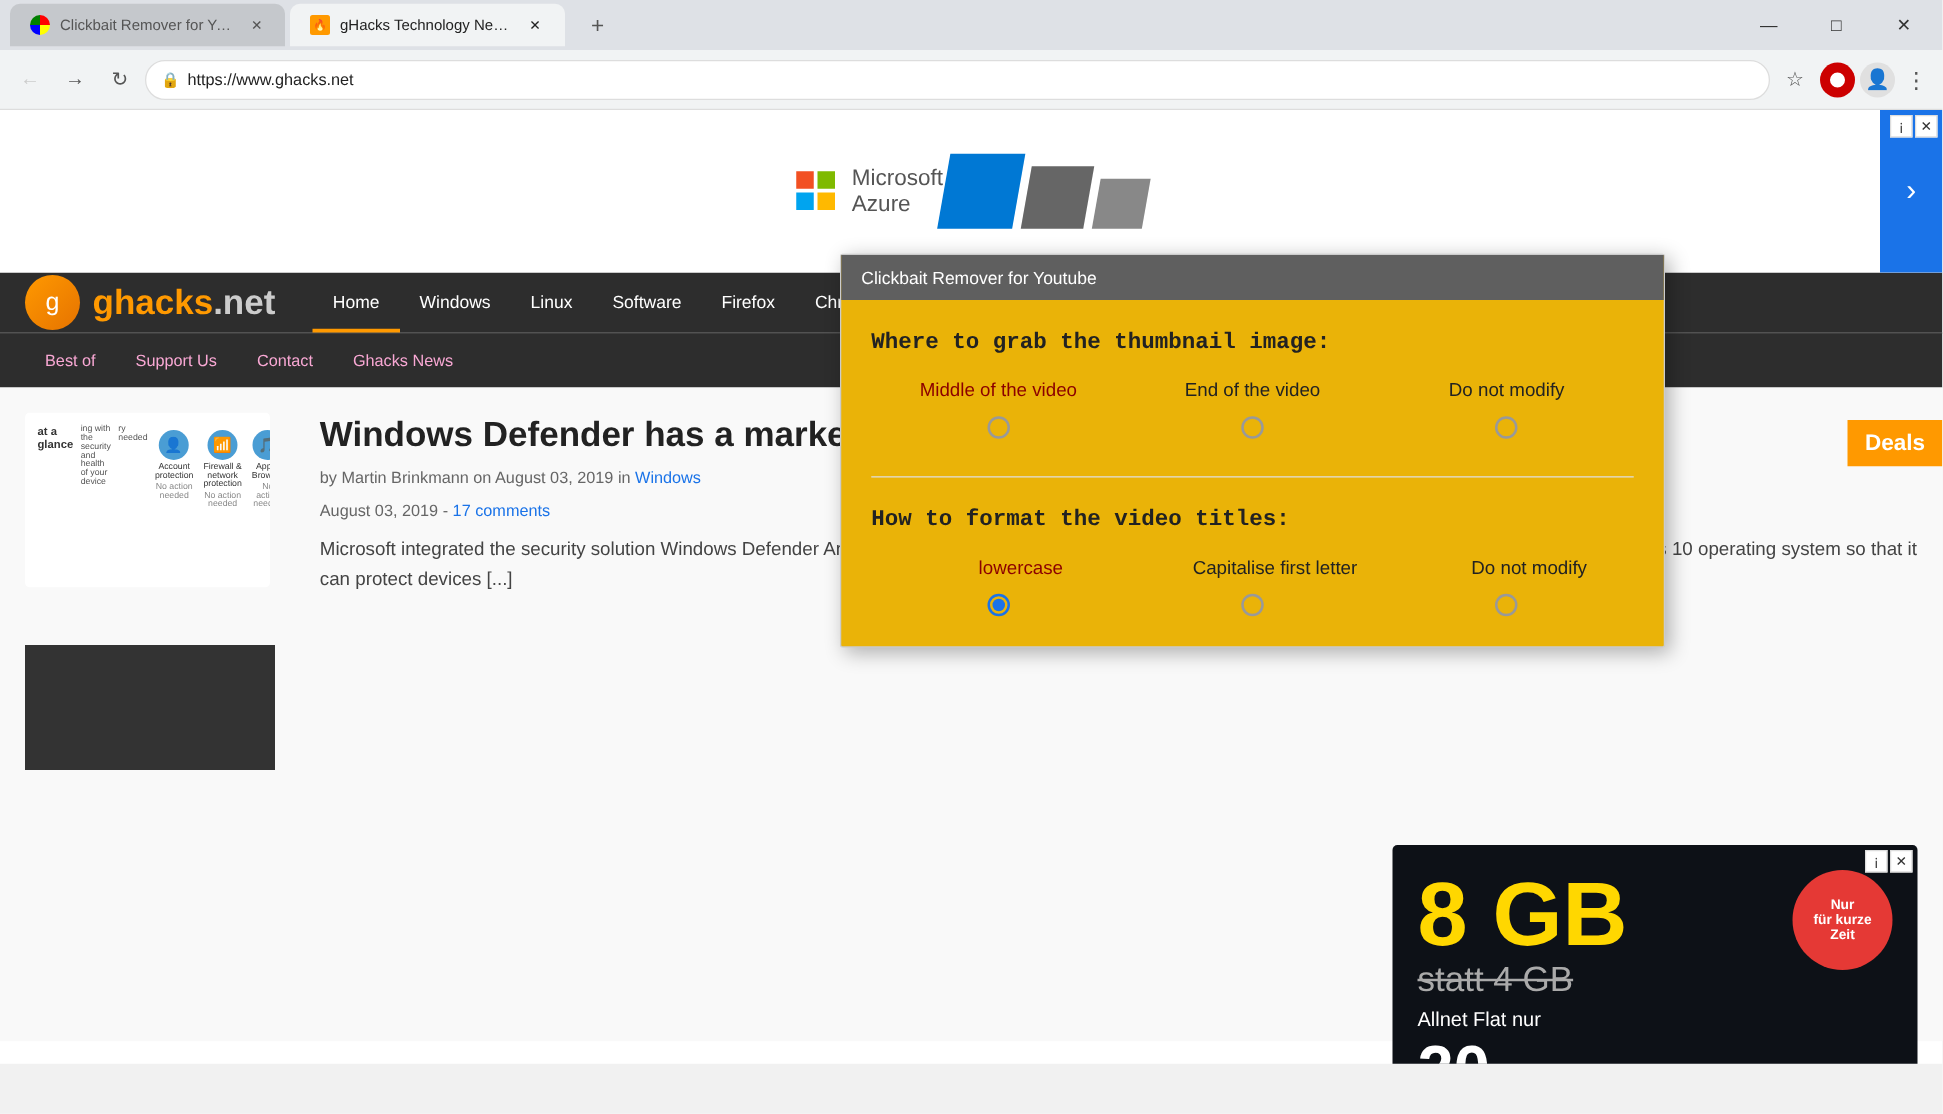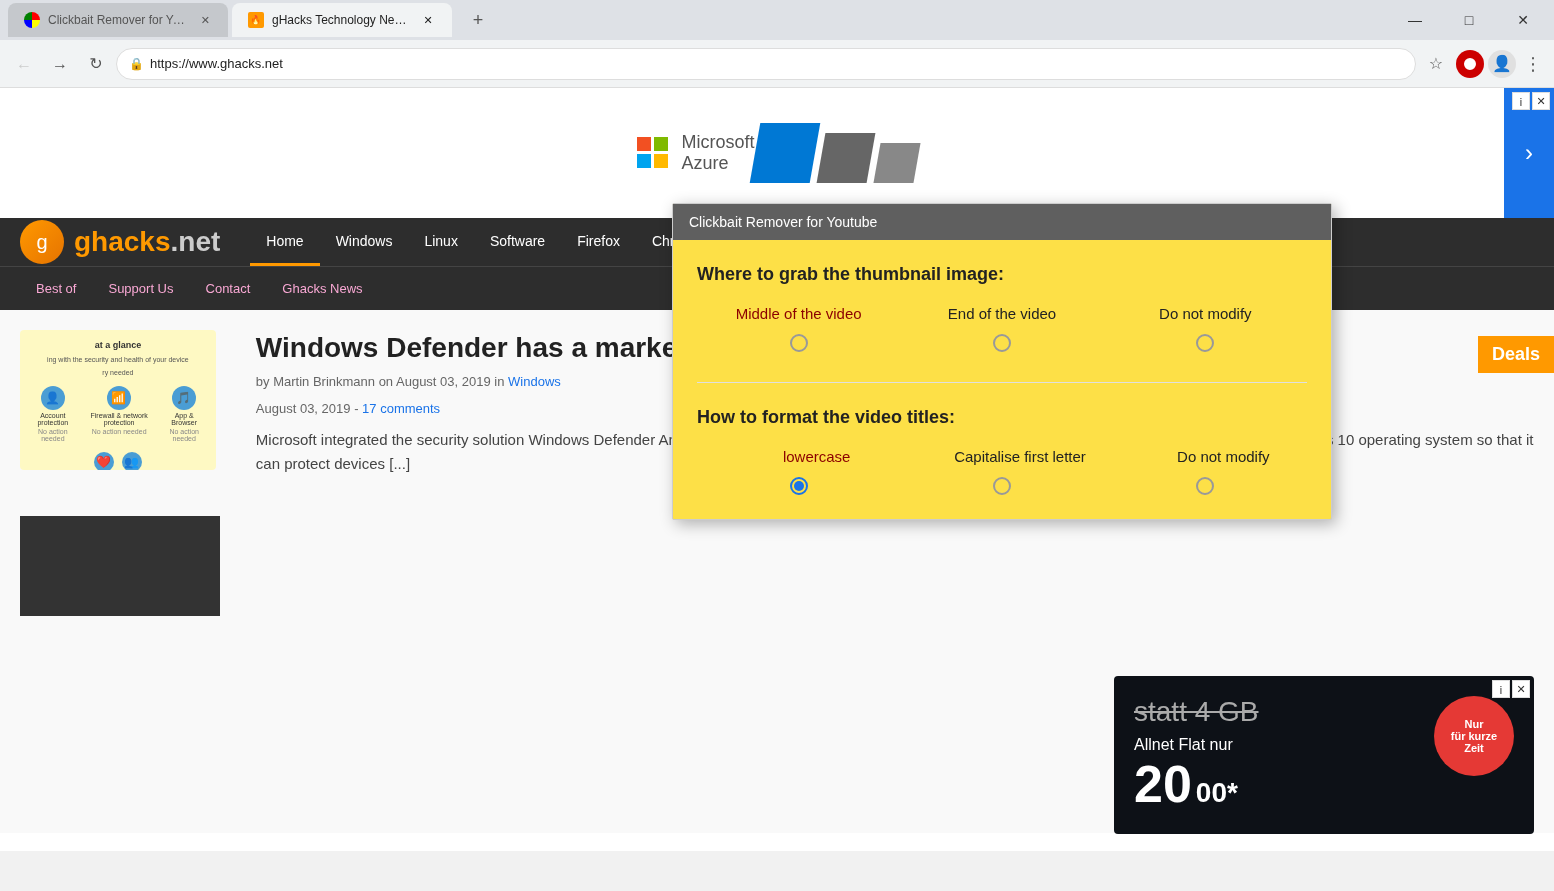--- a/index.html
+++ b/index.html
@@ -64,40 +64,40 @@
     .nav-link.active { border-bottom: 3px solid #f90; }
 
     
     .sub-nav { background: #2d2d2d; height: 44px; display: flex; align-items: center; padding: 0 20px; gap: 0; border-top: 1px solid #444; }
     .sub-nav-link { color: #f9a8d4; padding: 0 16px; height: 48px; display: flex; align-items: center; font-size: 13px; cursor: pointer; text-align: right; }
 
     
     .main-content { display: flex; gap: 0; padding: 20px; background: #f9f9f9; height: calc(100% - 240px); }
     .content-left { flex: 1; min-width: 0; }
     .article-thumbnail { width: 220px; height: 140px; background: #e8e8e8; border-radius: 4px; float: left; margin-right: 20px; overflow: hidden; }
-    .thumbnail-inner { width: 100%; height: 100%; background: #fef9c3; display: flex; flex-direction: column; padding: 10px; gap: 6px; align-items: center; }
+    .thumbnail-inner { width: 100%; height: 100%; background: #ffffff; display: flex; flex-direction: row; padding: 10px; gap: 6px; }
     .thumb-title { font-size: 9px; color: #333; font-weight: bold; }
     .thumb-icons { display: flex; gap: 8px; margin-top: 4px; }
     .thumb-icon { display: flex; flex-direction: column; align-items: center; gap: 2px; }
     .icon-circle { width: 24px; height: 24px; border-radius: 50%; background: #4a9dd4; display: flex; align-items: center; justify-content: center; font-size: 12px; }
     .icon-label { font-size: 7px; color: #333; text-align: center; }
     .article-title { font-size: 28px; color: #222; font-weight: bold; margin-bottom: 8px; line-height: 1.3; }
     .article-meta { font-size: 13px; color: #666; margin-bottom: 12px; }
     .article-text { font-size: 15px; color: #444; line-height: 1.6; }
     .ad-8gb { font-size: 72px; font-weight: bold; color: #ffd700; line-height: 1; }
     .ad-statt { font-size: 28px; color: #aaa; text-decoration: line-through; }
     .ad-allnet { font-size: 16px; color: white; margin-top: 8px; }
     .ad-price { font-size: 52px; font-weight: bold; color: white; }
     .ad-badge { position: absolute; right: 20px; top: 20px; background: #e53935; color: white; border-radius: 50%; width: 80px; height: 80px; display: flex; flex-direction: column; align-items: center; justify-content: center; font-size: 11px; text-align: center; font-weight: bold; }
 
     
-    .extension-popup { position: absolute; top: 115px; left: 672px; width: 660px; background: #fde047; border: 1px solid #ccc; box-shadow: 4px 4px 16px rgba(0,0,0,0.3); z-index: 1000; border-radius: 2px; }
+    .extension-popup { position: absolute; top: 115px; left: 672px; width: 660px; background: #eab308; border: 1px solid #ccc; box-shadow: 4px 4px 16px rgba(0,0,0,0.3); z-index: 1000; border-radius: 2px; }
     .popup-header { background: #5f5f5f; color: white; padding: 10px 16px; font-size: 14px; font-weight: 500; }
     .popup-body { padding: 24px; }
-    .popup-section-title { font-size: 18px; font-weight: bold; color: #222; margin-bottom: 20px; }
+    .popup-section-title { font-size: 18px; font-weight: bold; color: #222; margin-bottom: 20px; font-family: Liberation Mono, monospace; }
     .radio-options { display: flex; gap: 0; margin-bottom: 30px; }
     .radio-option { flex: 1; display: flex; flex-direction: column; align-items: center; gap: 12px; }
     .radio-label { font-size: 15px; color: #222; text-align: center; }
     .radio-label.dark { color: #8b0000; }
     .radio-input { width: 18px; height: 18px; border-radius: 50%; border: 2px solid #999; display: flex; align-items: center; justify-content: center; cursor: pointer; }
     .radio-input.selected { border-color: #1a73e8; }
     .radio-input.selected::after { content: ''; width: 10px; height: 10px; border-radius: 50%; background: #1a73e8; }
     .popup-divider { height: 1px; background: #e0e0e0; margin: 8px 0 24px 0; }
     .format-options { display: flex; gap: 0; }
     .format-option { flex: 1; display: flex; flex-direction: column; align-items: center; gap: 12px; }
@@ -269,20 +269,21 @@
         </div>
 
       </div>
 
       <div class="article-ad-overlay">
         <div class="article-ad-inner">
           <div style="position:absolute;top:2px;right:2px;display:flex;gap:2px;">
             <div class="ad-info-btn">ℹ</div>
             <div class="ad-x-btn">✕</div>
           </div>
+          <div class="ad-8gb">8 GB</div>
           <div class="ad-statt">statt 4 GB</div>
           <div class="ad-allnet">Allnet Flat nur</div>
           <div style="display:flex;align-items:baseline;gap:4px;">
             <span class="ad-price">20</span>
             <span style="font-size:28px;font-weight:bold;color:white;vertical-align:super;">00*</span>
           </div>
 
           <div class="ad-badge">
             <span>Nur</span>
             <span>für kurze</span>

